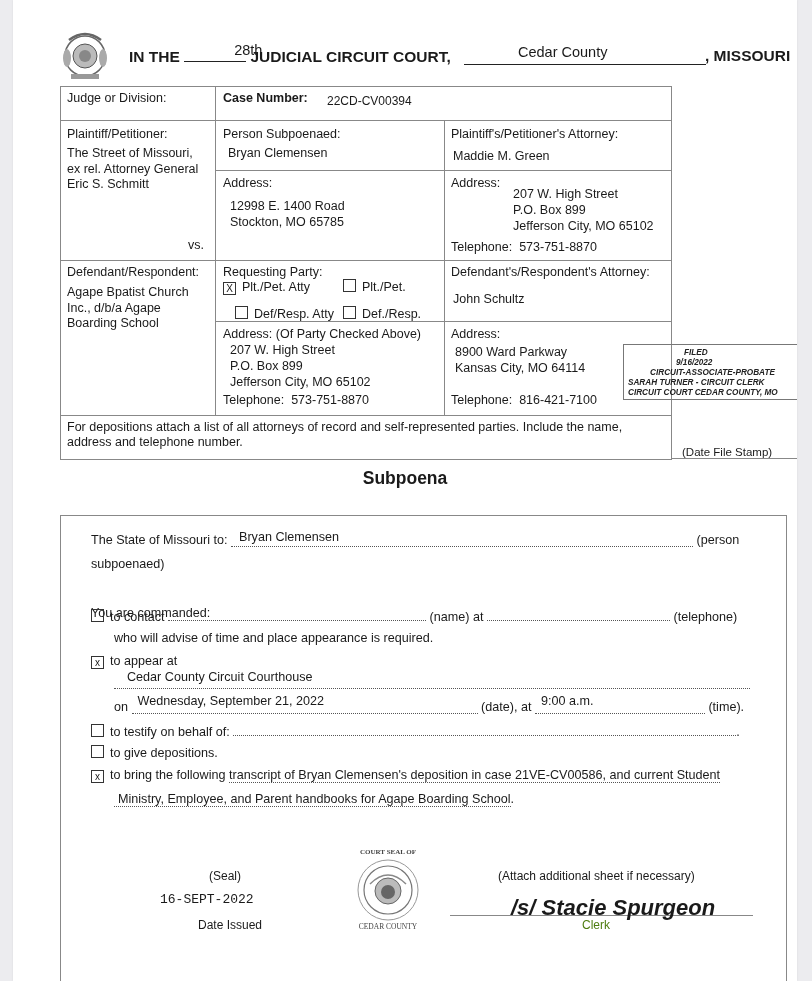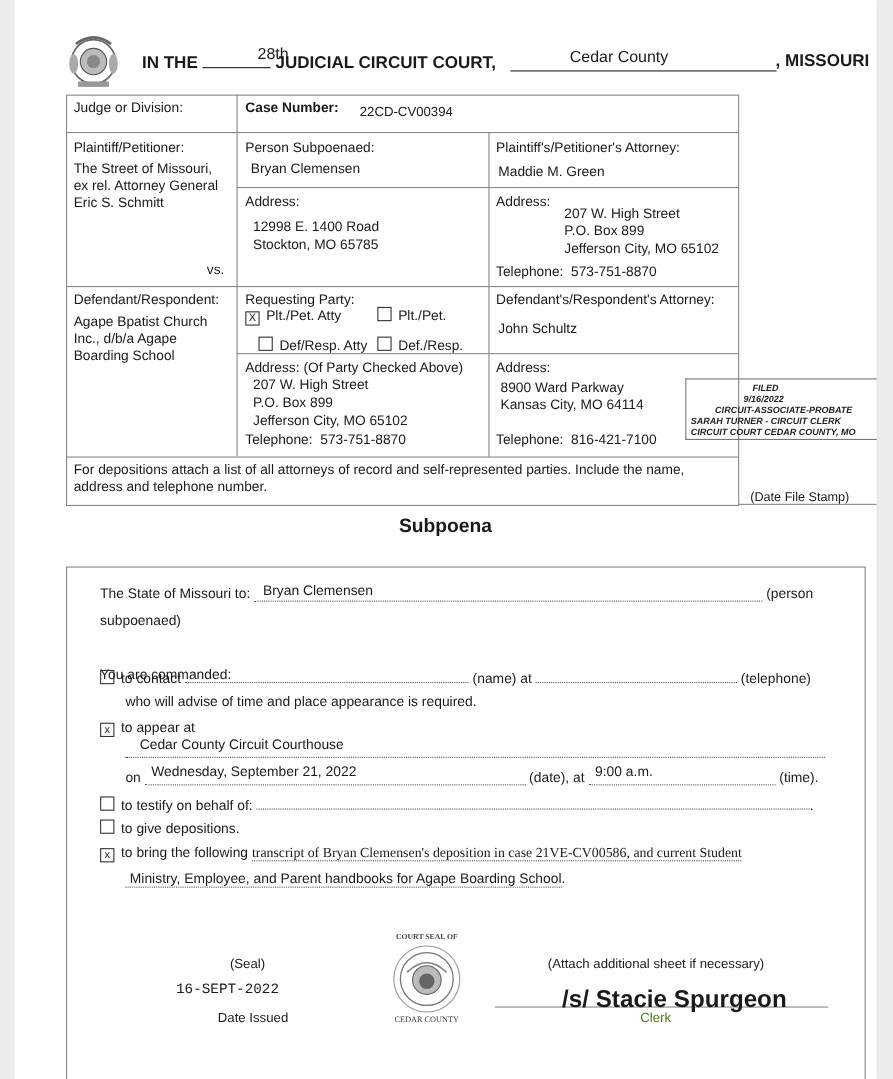--- a/index.html
+++ b/index.html
@@ -33,21 +33,21 @@
   .stamp {
     position:absolute; left:610px; top:344px; width:173px; height:54px;
     border:1px solid #777; border-right:none;
     font-style:italic; font-weight:bold; font-size:8.2px; line-height:10px;
     color:#222;
   }
   .title1 { font-weight:bold; font-size:17.5px; text-align:center; }
   .body-text { font-size:12.6px; }
   .dotline { border-bottom:1px dotted #555; display:inline-block; }
   .sig {
-    font-weight:bold; font-size:22px;
+    font-style:italic; font-weight:bold; font-size:22px;
     font-family:"Liberation Sans", sans-serif;
   }
 </style>
 </head>
 <body>
 
 <div class="page">
 
   <svg class="seal" viewBox="0 0 56 56">
     <circle cx="28" cy="30" r="20" fill="none" stroke="#666" stroke-width="1.5"></circle>
@@ -210,21 +210,21 @@
     <span class="chk"></span><span>to testify on behalf of:</span>
     <span class="dotline" style="width:503px; height:12px;"></span><span>.</span>
   </div>
 
   <div class="abs body-text" style="left:78px; top:745px;">
     <span class="chk"></span><span>to give depositions.</span>
   </div>
 
   <div class="abs body-text" style="left:78px; top:768px; white-space:nowrap;">
     <span class="chk">x</span><span>to bring the following</span>
-    <span style="border-bottom:1px dotted #555;font-family:Liberation Serif, serif;">transcript of Bryan Clemensen's deposition in case 21VE-CV00586, and current Student</span>
+    <span style="border-bottom:1px dotted #555;">transcript of Bryan Clemensen's deposition in case 21VE-CV00586, and current Student</span>
   </div>
   <div class="abs body-text" style="left:101px; top:792px;">
     <span style="border-bottom:1px dotted #555; padding-left:4px;">Ministry, Employee, and Parent handbooks for Agape Boarding School</span><span>.</span>
   </div>
 
   <div class="abs" style="left:196px; top:869px; font-size:12px;">(Seal)</div>
   <div class="abs" style="left:147px; top:892px; font-family:'Liberation Mono', monospace; font-size:13px;">16-SEPT-2022</div>
   <div class="abs" style="left:185px; top:918px; font-size:12px;">Date Issued</div>
 
   <div class="abs" style="left:340px; top:848px; width:70px; text-align:center; font-family:'Liberation Serif', serif; font-size:7px; font-weight:bold; color:#444;">COURT SEAL OF</div>

